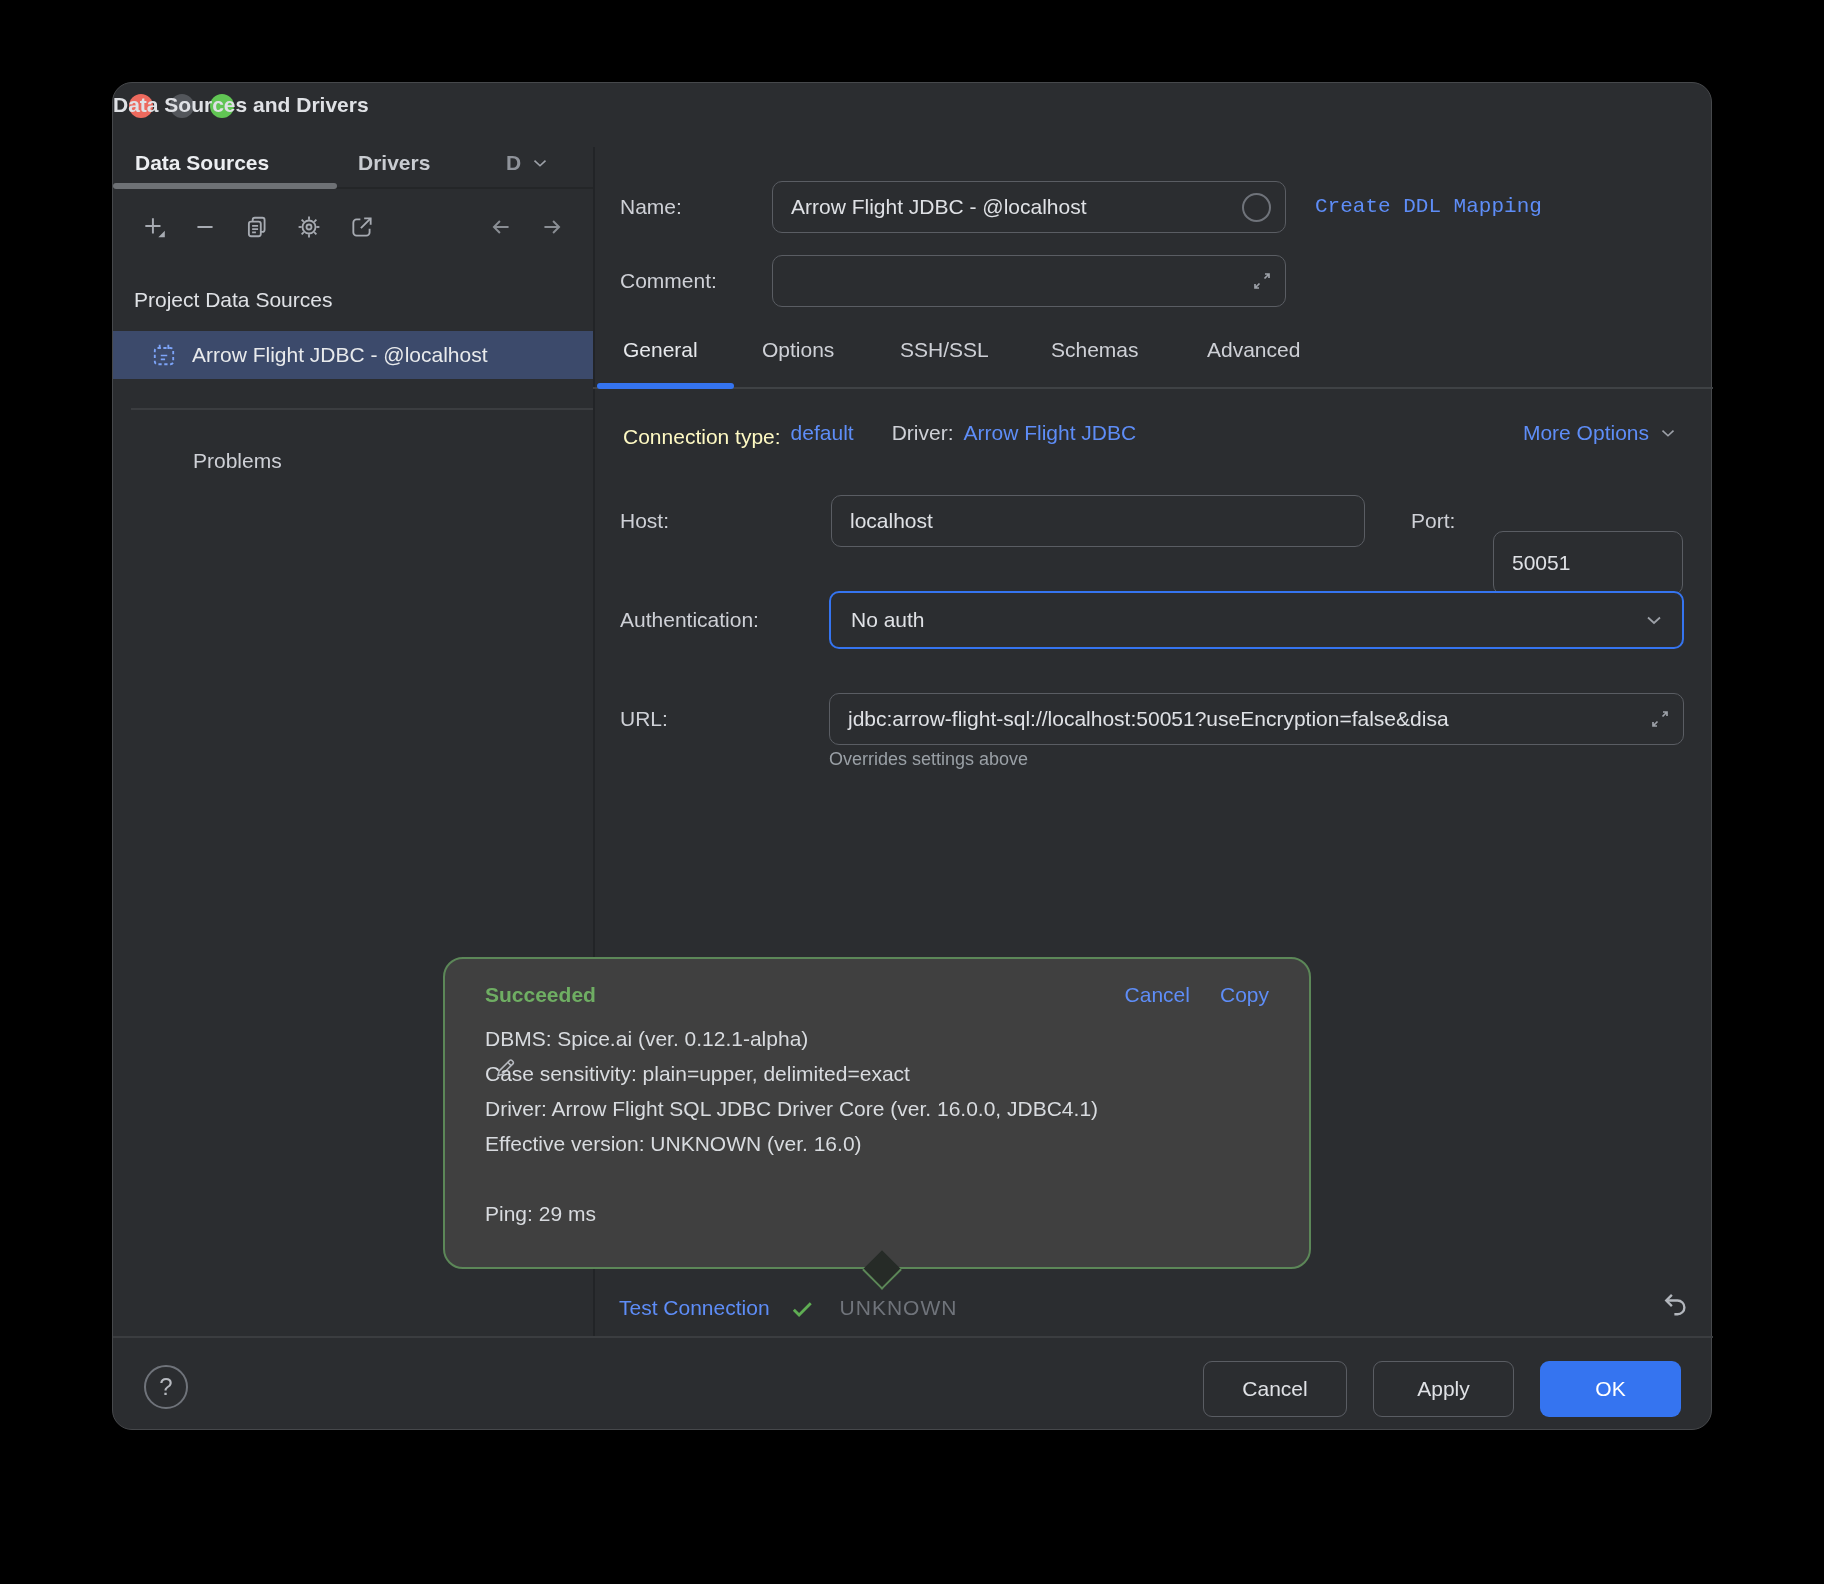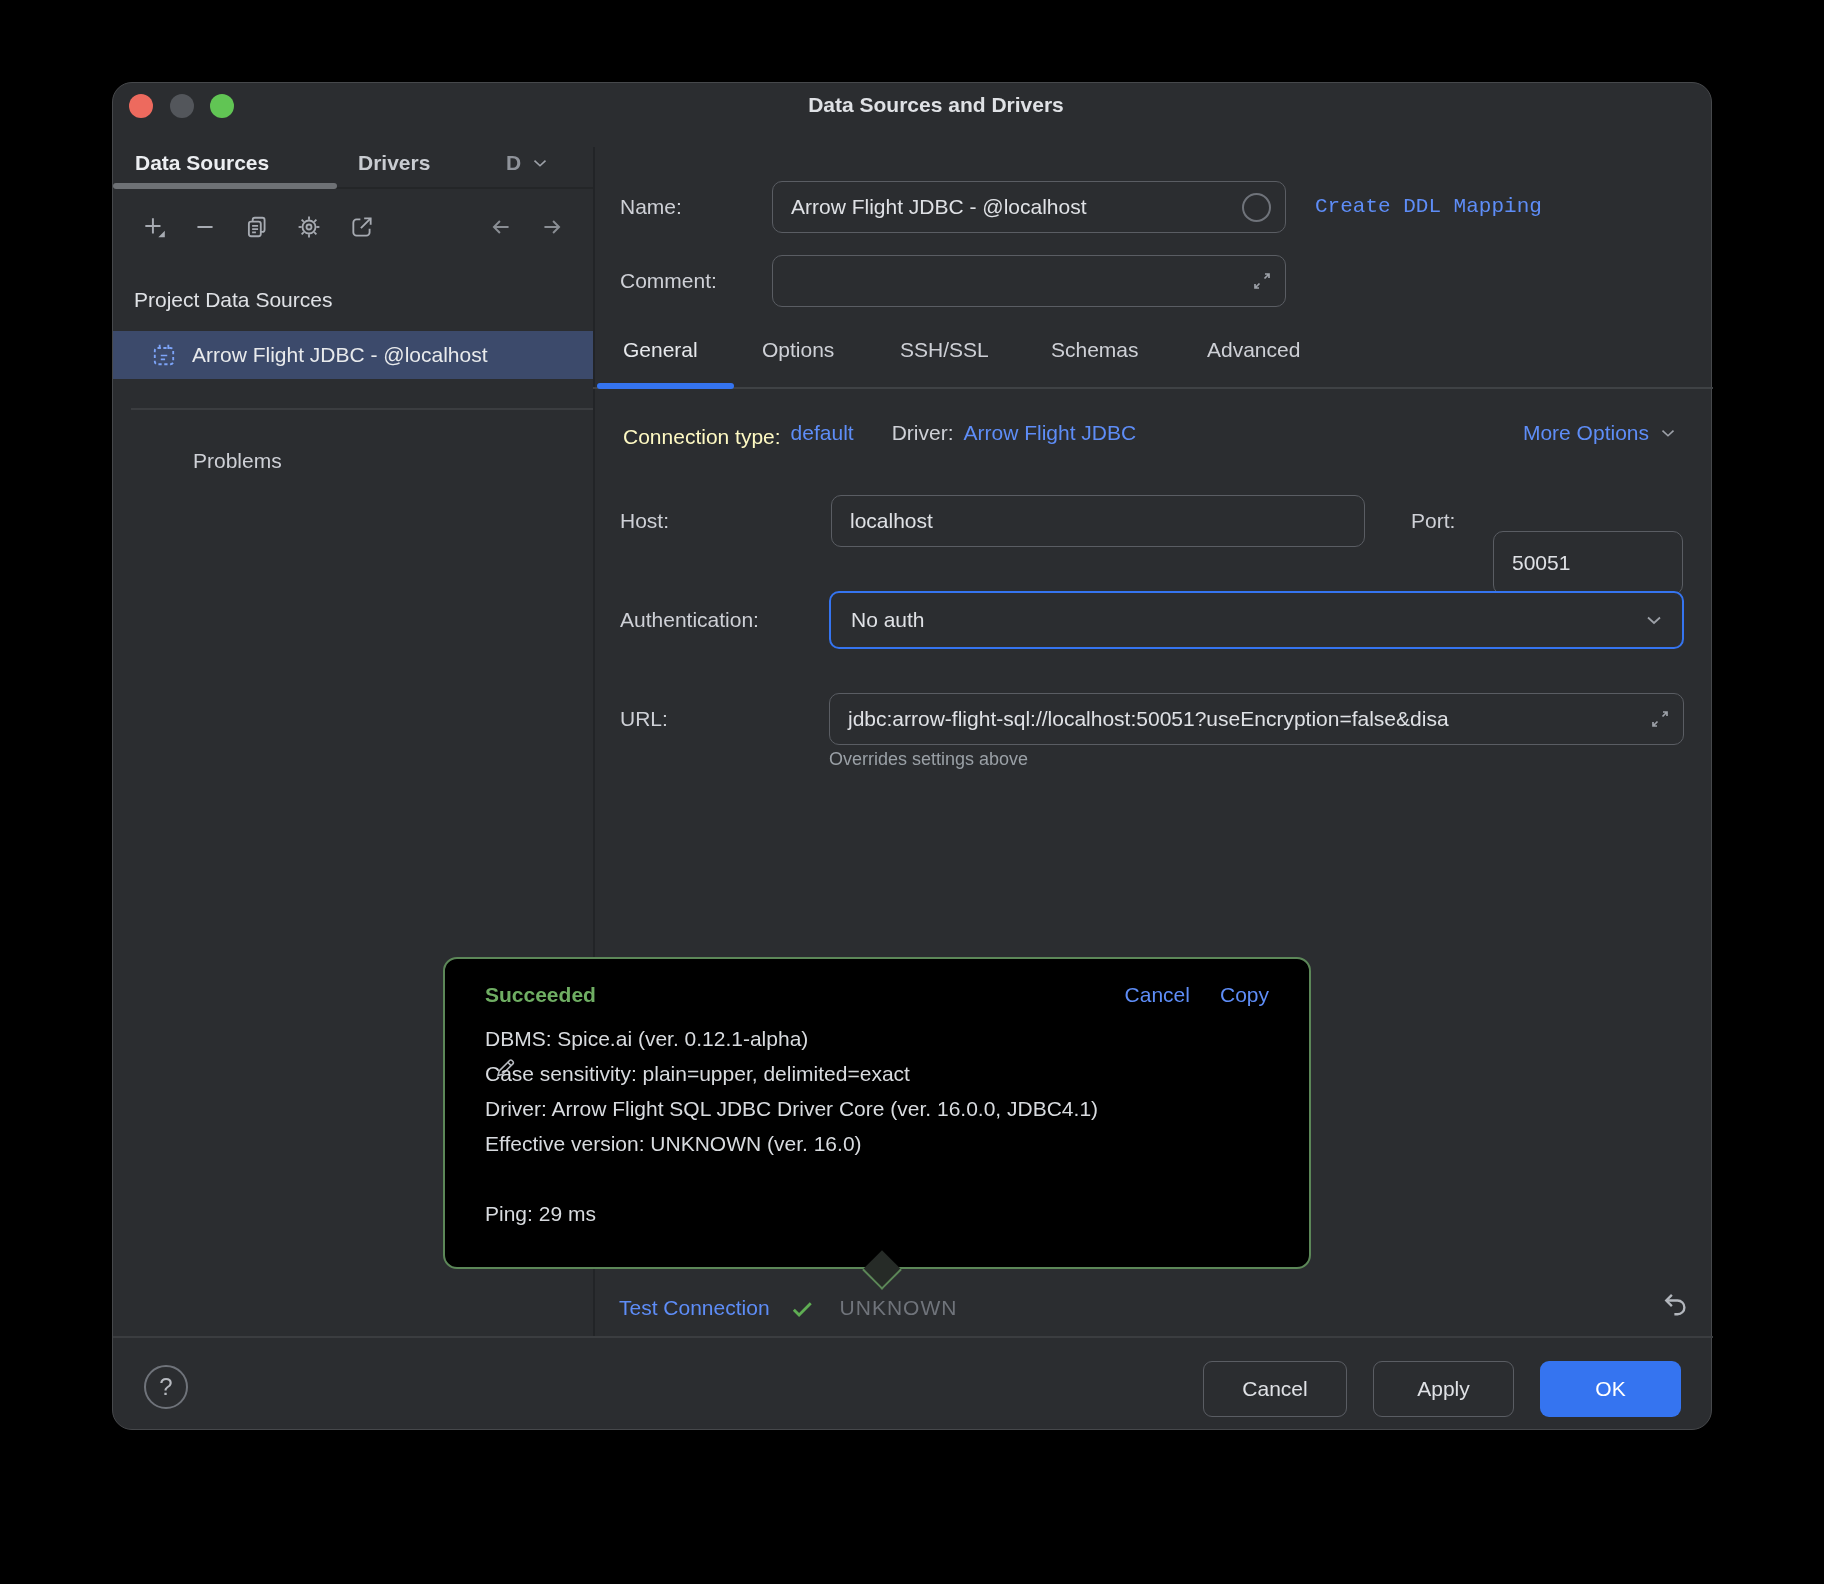--- a/index.html
+++ b/index.html
@@ -6,22 +6,22 @@
   body{width:1824px;height:1584px;position:relative;font-family:"Liberation Sans",sans-serif;
        -webkit-font-smoothing:antialiased;}
   .dialog{position:absolute;left:112px;top:82px;width:1600px;height:1348px;background:#2b2d30;
           border:1px solid #46484b;border-radius:20px;box-sizing:border-box;}
 
   
   .traffic{position:absolute;top:11px;width:24px;height:24px;border-radius:50%;}
   .t-red{left:16px;background:#ed6a5e;}
   .t-mid{left:57px;background:#53565b;}
   .t-green{left:97px;background:#61c554;}
-  .window-title{position:absolute;top:8px;left:0;width:100%;text-align:center;font-size:21px;
-                font-weight:700;color:#dfe1e5;line-height:28px;padding-left:24px;}
+  .window-title{position:absolute;top:8px;left:0;width:100%;text-align:left;font-size:21px;
+                font-weight:700;color:#dfe1e5;line-height:28px;}
 
   
   .sb-tab{position:absolute;top:66px;font-size:21px;line-height:28px;cursor:default;}
   .sb-tab-active{left:22px;font-weight:700;color:#eceef1;}
   .sb-tab-plain{left:245px;font-weight:600;color:#c9ccd1;}
   .sb-tab-overflow{left:393px;font-weight:600;color:#8f939a;display:flex;align-items:center;gap:8px;}
   .sb-header-line{position:absolute;left:0;top:104px;width:480px;height:2px;background:#242628;}
   .sb-active-bar{position:absolute;left:0;top:100px;width:224px;height:6px;background:#6e7175;border-radius:3px;}
 
   
@@ -55,21 +55,21 @@
   .more-opts{position:absolute;right:32px;top:336px;height:28px;display:flex;align-items:center;gap:8px;
              font-size:21px;color:#5e8df7;}
 
   .select{position:absolute;box-sizing:border-box;border:2.5px solid #3574f0;border-radius:10px;
           display:flex;align-items:center;font-size:21px;color:#dfe1e5;padding:16px 20px;background:#2b2d30;}
   .select .chev{position:absolute;right:16px;top:50%;transform:translateY(-50%);}
   .hint{position:absolute;left:716px;top:666px;font-size:18px;color:#9aa0a6;}
 
   
   .popup{position:absolute;left:330px;top:874px;width:868px;height:312px;box-sizing:border-box;
-         background:#000000;border:2px solid #5c8758;border-radius:14px;padding:24px 40px;z-index:5;}
+         background:#404040;border:2px solid #5c8758;border-radius:20px;padding:24px 40px;z-index:5;}
   .popup-pointer{position:absolute;left:423px;top:297px;width:26px;height:26px;background:#262b27;
                  border-right:2px solid #5c8758;border-bottom:2px solid #5c8758;transform:rotate(45deg);}
   .popup-head{display:flex;justify-content:space-between;align-items:center;font-size:21px;}
   .popup-status{color:#6fae63;font-weight:600;}
   .popup-links{display:flex;gap:30px;}
   .popup-body{margin-top:14px;font-size:21px;color:#d8dbdf;}
   .pline{height:35px;line-height:35px;white-space:nowrap;}
   .pline.ping{margin-top:35px;}
   .pencil{vertical-align:-5px;margin-left:8px;}
 

